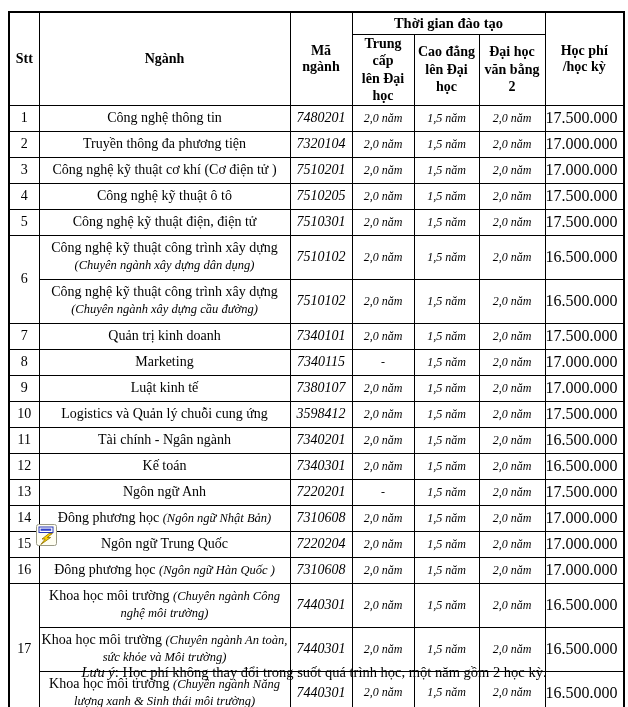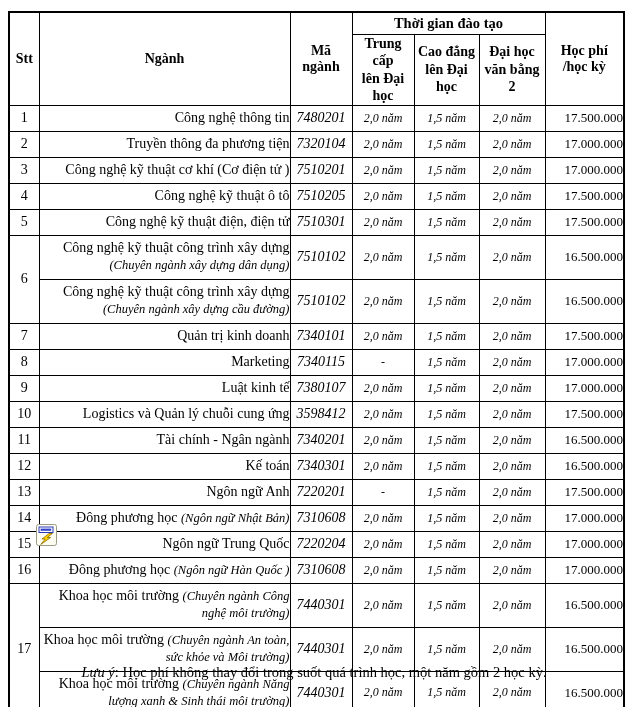--- a/index.html
+++ b/index.html
@@ -29,25 +29,25 @@
   tr.hrow1 { height: 22px; }
   tr.hrow2 { height: 40px; }
   .h-main { font-size: 14px; line-height: 1.1; white-space: pre-line; }
   .h-group { font-size: 14.5px; }
   .h-sub { font-size: 14px; line-height: 1.25; white-space: pre-line; font-weight: bold; }
 
   tr.lines-1 { height: 26px; }
   tr.lines-2 { height: 44px; }
 
   .cell-stt  { text-align: center; font-size: 14px; }
-  .cell-name { text-align: right; font-size: 14px; line-height: 1.18; padding: 1px 2px 1px 7px; }
+  .cell-name { text-align: center; font-size: 14px; line-height: 1.18; padding: 1px 2px 1px 7px; }
   .cell-name .name-note { font-style: italic; font-size: 12.5px; }
   .cell-code { text-align: center; font-size: 14px; font-style: italic; }
   .cell-dur  { text-align: center; font-style: italic; font-size: 12px; margin-top: 11px; }
-  .cell-fee  { text-align: right; font-size: 13px; }
+  .cell-fee  { text-align: left; font-size: 16px; }
 
   .footnote {
     position: absolute; left: 0; top: 664px; width: 628px;
     text-align: center; font-size: 14.5px;
   }
   .footnote .prefix { font-style: italic; }
 
   .autocorrect-icon {
     position: absolute; left: 36px; top: 524px;
     width: 21px; height: 22px;

